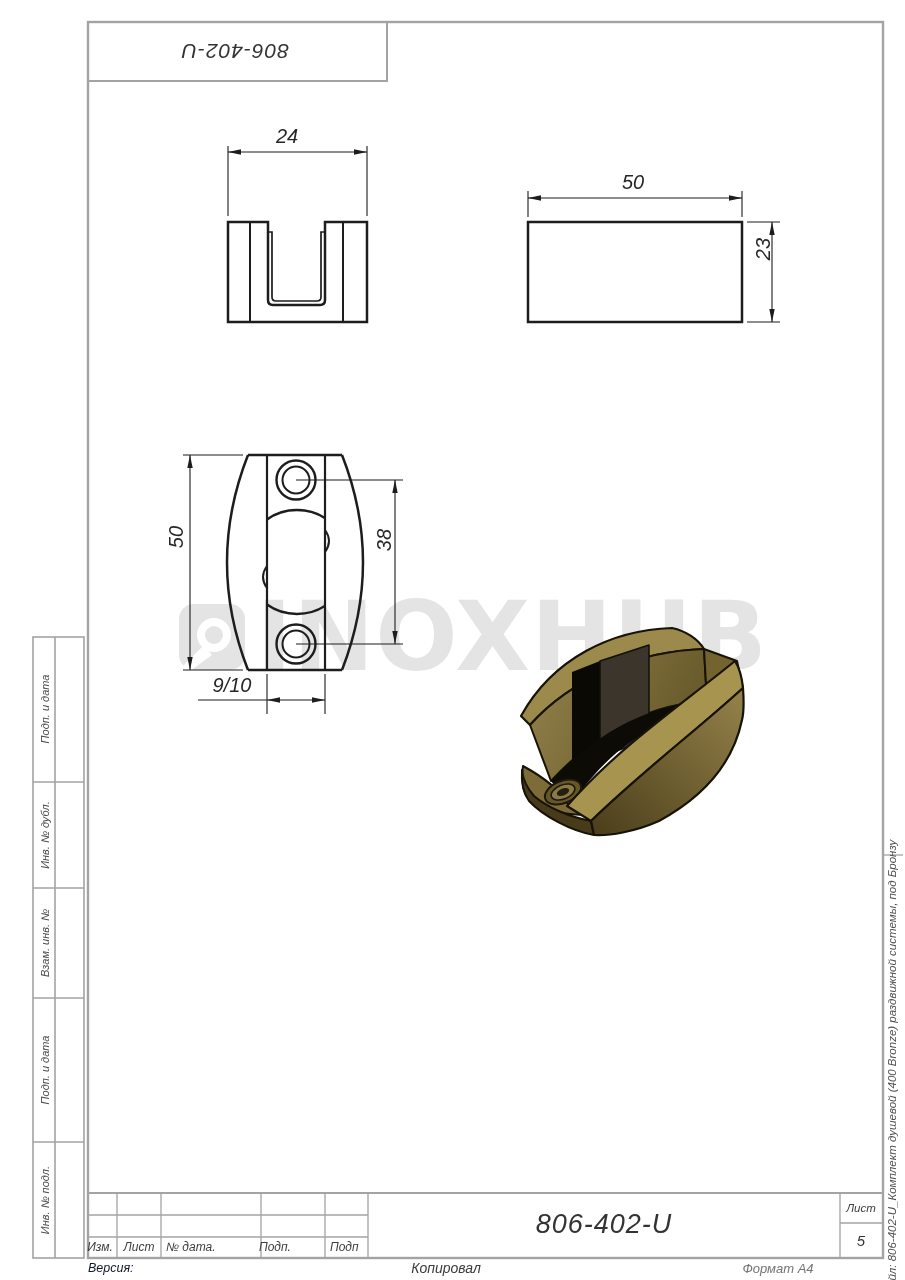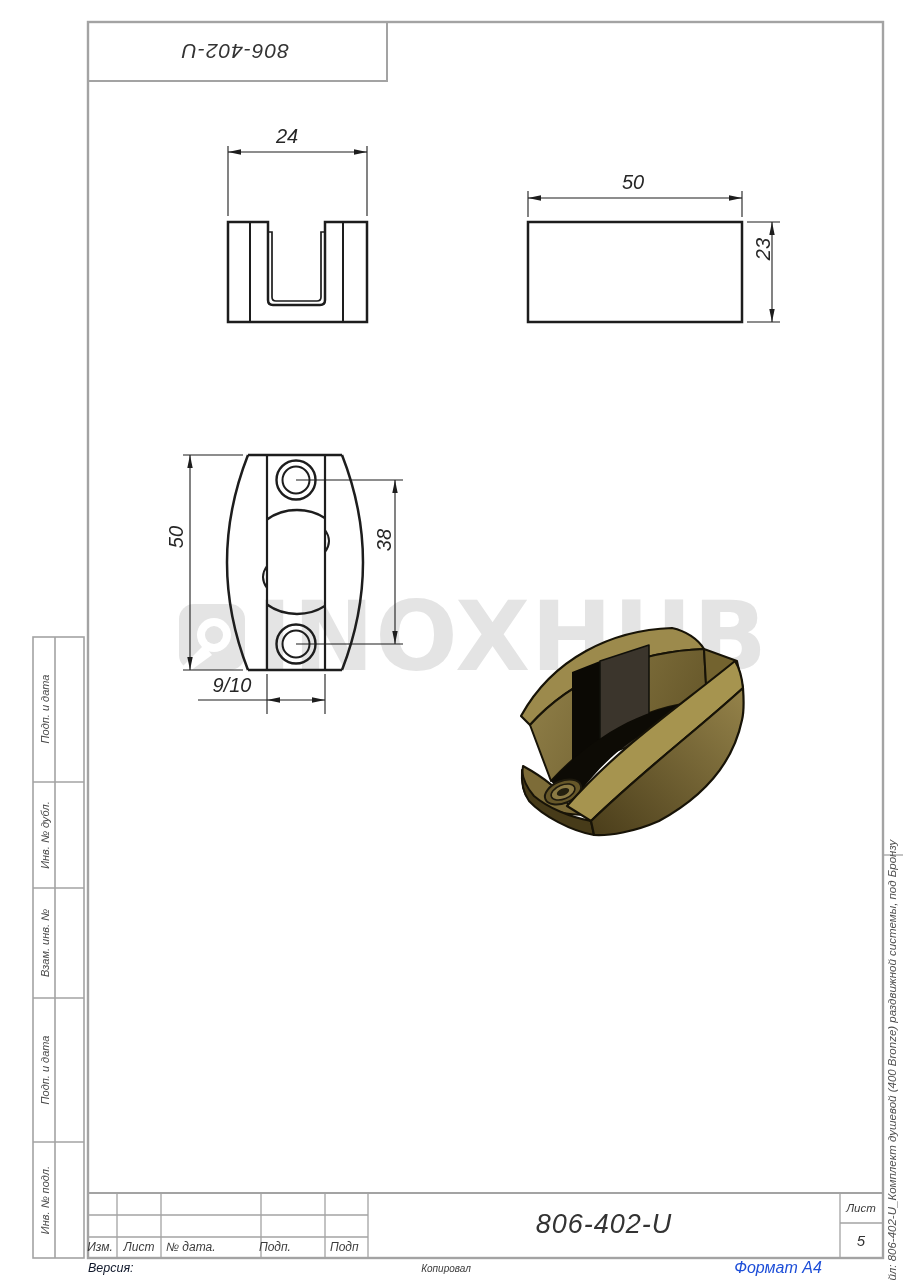--- a/index.html
+++ b/index.html
@@ -192,16 +192,16 @@
 <div class="txt small-lbl ctr" style="left:96px;top:1247px;padding-left:8px;">Изм.</div>
 <div class="txt small-lbl ctr" style="left:139px;top:1247px;">Лист</div>
 <div class="txt small-lbl" style="left:166px;top:1240px;">№ дата.</div>
 <div class="txt small-lbl" style="left:259px;top:1240px;">Подп.</div>
 <div class="txt small-lbl" style="left:330px;top:1240px;">Подп</div>
 <div class="txt big-des ctr" style="left:604px;top:1224px;">806-402-U</div>
 <div class="txt ctr" style="left:861px;top:1208px;font-size:11.5px;color:#3c3c3c;">Лист</div>
 <div class="txt ctr" style="left:861px;top:1240px;font-size:15px;color:#333;">5</div>
 
 <div class="txt" style="left:88px;top:1261px;font-size:12.5px;color:#0f172a;">Версия:</div>
-<div class="txt ctr" style="left:446px;top:1268px;font-size:10px;color:#3c3c3c;">Копировал</div>
-<div class="txt ctr" style="left:778px;top:1268px;font-size:16px;color:#1d4ed8;">Формат А4</div>
+<div class="txt ctr" style="left:446px;top:1268px;font-size:14px;color:#3c3c3c;">Копировал</div>
+<div class="txt ctr" style="left:778px;top:1268px;font-size:13px;color:#737373;">Формат А4</div>
 
 <div class="txt file-note rotccw" style="left:892px;top:1068px;">Файл: 806-402-U_Комплект душевой (400 Bronze) раздвижной системы, под Бронзу</div>
 
 </body></html>

